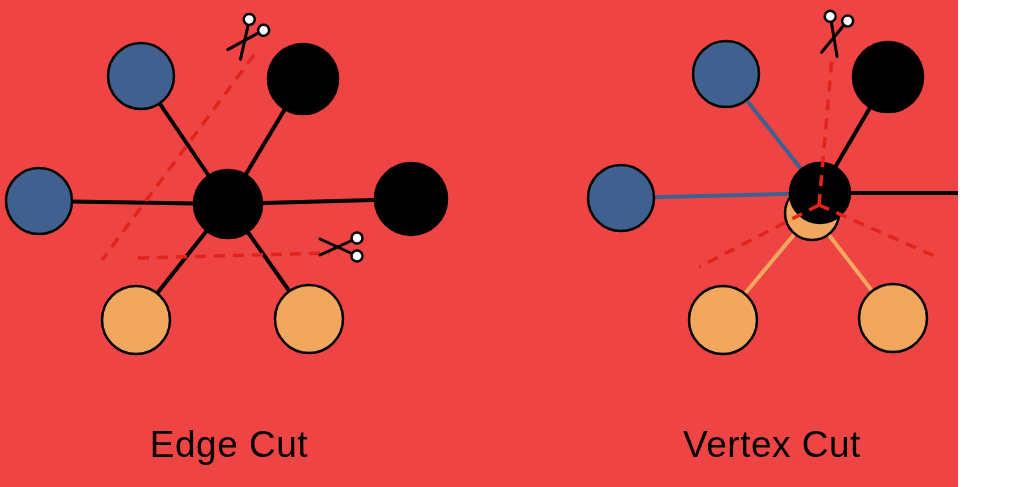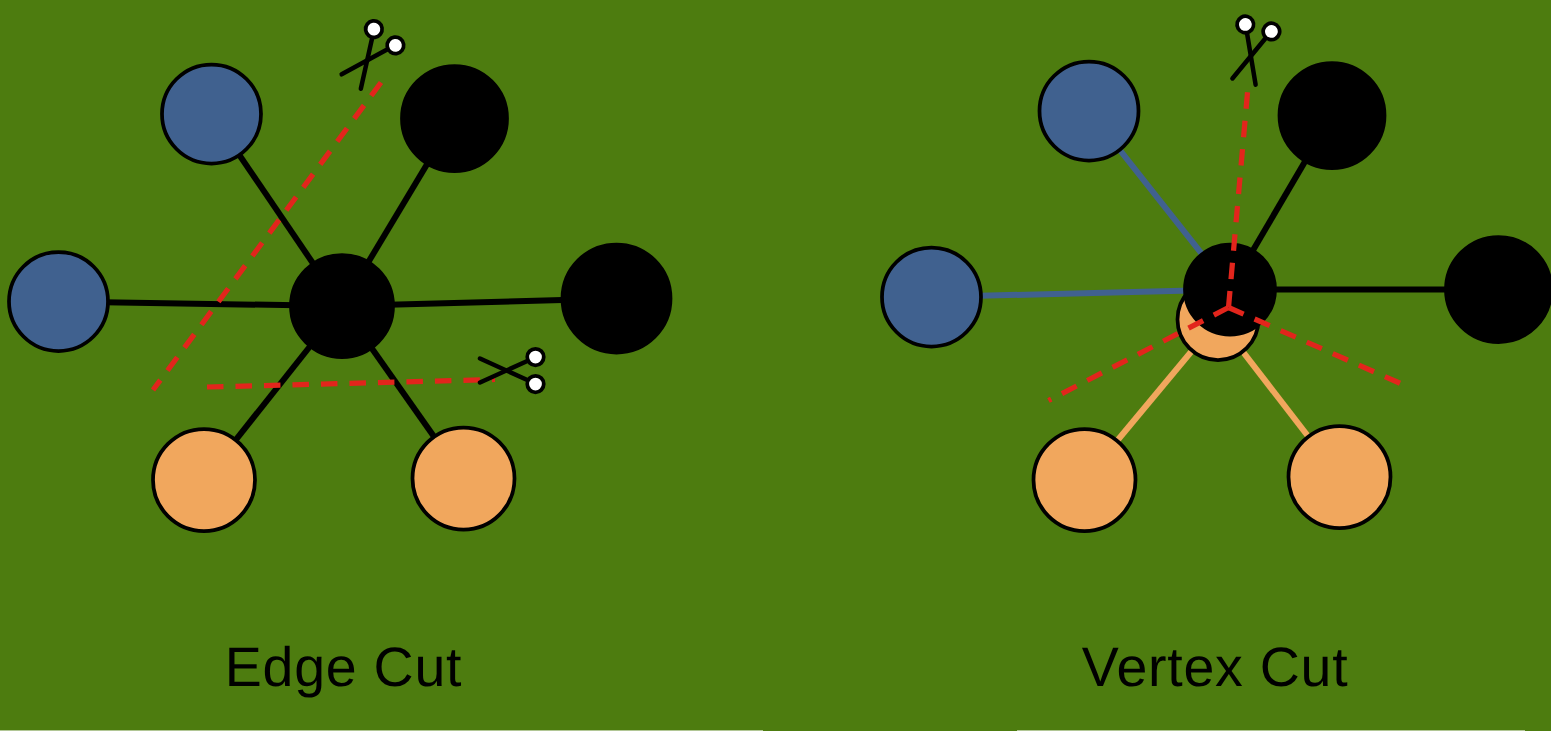--- a/index.html
+++ b/index.html
@@ -2,44 +2,44 @@
 <html><head>
 <meta charset="utf-8">
 <style>
   html, body {
     margin: 0;
     padding: 0;
     background: #ffffff;
   }
   #stage {
     position: relative;
-    width: 1034px;
+    width: 958px;
     height: 487px;
-    background: #4d7c0f;
+    background: #ef4444;
     overflow: hidden;
     font-family: "Liberation Sans", sans-serif;
   }
   #diagram-canvas {
     position: absolute;
     left: 0;
     top: 0;
   }
   .fig-label {
     position: absolute;
     top: 424px;
     transform: translateX(-50%);
     font-size: 37px;
     font-weight: 300;
     letter-spacing: 0.5px;
     color: #000000;
     white-space: nowrap;
     font-family: "Liberation Sans", sans-serif;
   }
   .fig-label.left  { left: 229px; }
-  .fig-label.right { left: 810px; }
+  .fig-label.right { left: 772px; }
 </style>
 </head>
 <body>
 
 <div id="stage">
   <svg id="diagram-canvas" width="1034" height="487" viewBox="0 0 1034 487" xmlns="http://www.w3.org/2000/svg">
       <g>
         <line x1="228" y1="204" x2="141" y2="76" stroke="#000000" stroke-width="4"></line>
         <line x1="228" y1="204" x2="303" y2="79" stroke="#000000" stroke-width="4"></line>
         <line x1="228" y1="204" x2="39" y2="201" stroke="#000000" stroke-width="4"></line>

